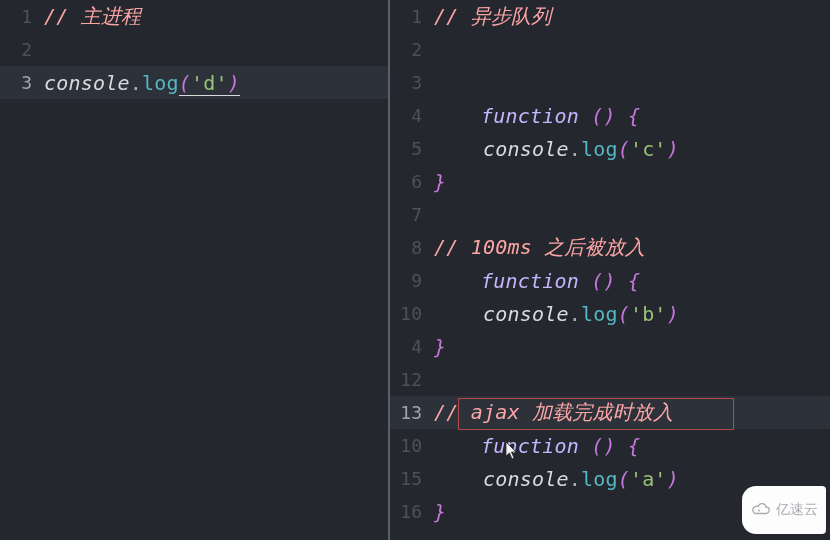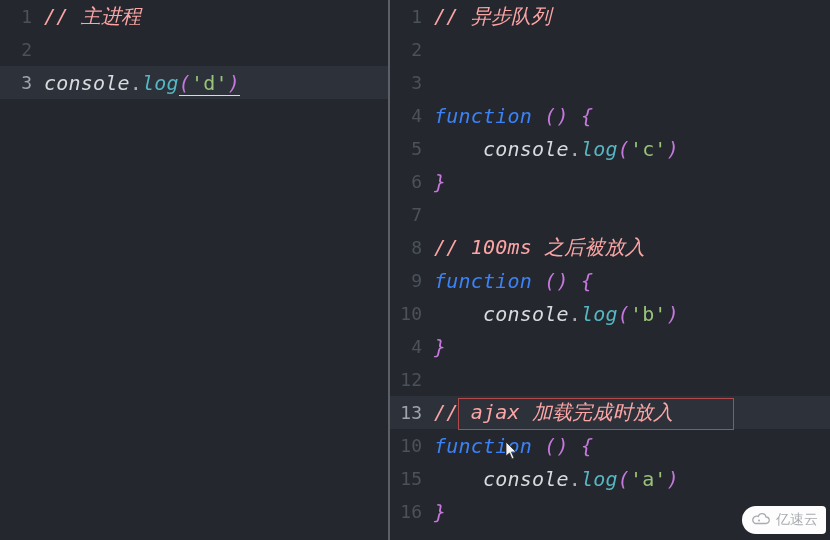--- a/index.html
+++ b/index.html
@@ -10,28 +10,28 @@
   .pane-right { width: 440px; }
   .line-row { display: flex; flex-direction: row; align-items: center; height: 33px; }
   .gutter { width: 44px; text-align: right; padding-right: 12px; color: #4c515a; user-select: none; font-size: 18px; }
   .gutter.active { color: #a0a5ad; }
   .line-row.current { background: #2c313a; }
   .code { white-space: pre; letter-spacing: 0.2px; }
   .tk-comment { color: #fca5a5; font-style: italic; }
   .tk-ident   { color: #d8dade; font-style: italic; text-align: right; }
   .tk-punct   { color: #a9aeb5; }
   .tk-dot     { color: #a9aeb5; }
-  .tk-call    { color: #56b6c2; font-style: italic; }
+  .tk-call    { color: #56b6c2; }
   .tk-str     { color: #98c379; }
   .tk-paren   { color: #c678dd; font-style: italic; }
   .tk-brace   { color: #c678dd; font-style: italic; }
-  .tk-kw      { color: #3b82f6; font-style: italic; }
+  .tk-kw      { color: #c4b5fd; font-style: italic; margin-left: 47px; }
   .underline  { border-bottom: 1px solid #d8dade; }
   .highlight-box { position: absolute; border: 1px solid #b24a4a; pointer-events: none; }
-  .watermark { position: absolute; right: 4px; bottom: 6px; display: flex; align-items: center; gap: 4px; background: #fdfdfd; padding: 2px 8px; border-radius: 14px 4px 4px 14px; }
+  .watermark { position: absolute; right: 4px; bottom: 6px; display: flex; align-items: center; gap: 4px; background: #fdfdfd; padding: 12px 8px; border-radius: 14px 4px 4px 14px; }
   .watermark-text { font-family: sans-serif; font-size: 14px; color: #a8abb0; }
   .watermark svg { width: 22px; height: 14px; }
   .cursor-ptr { position: absolute; width: 14px; height: 20px; pointer-events: none; }
 </style>
 </head>
 <body>
 
 <div class="editor-split">
   <div class="pane pane-left" id="pane-left">
       <div class="line-row">

